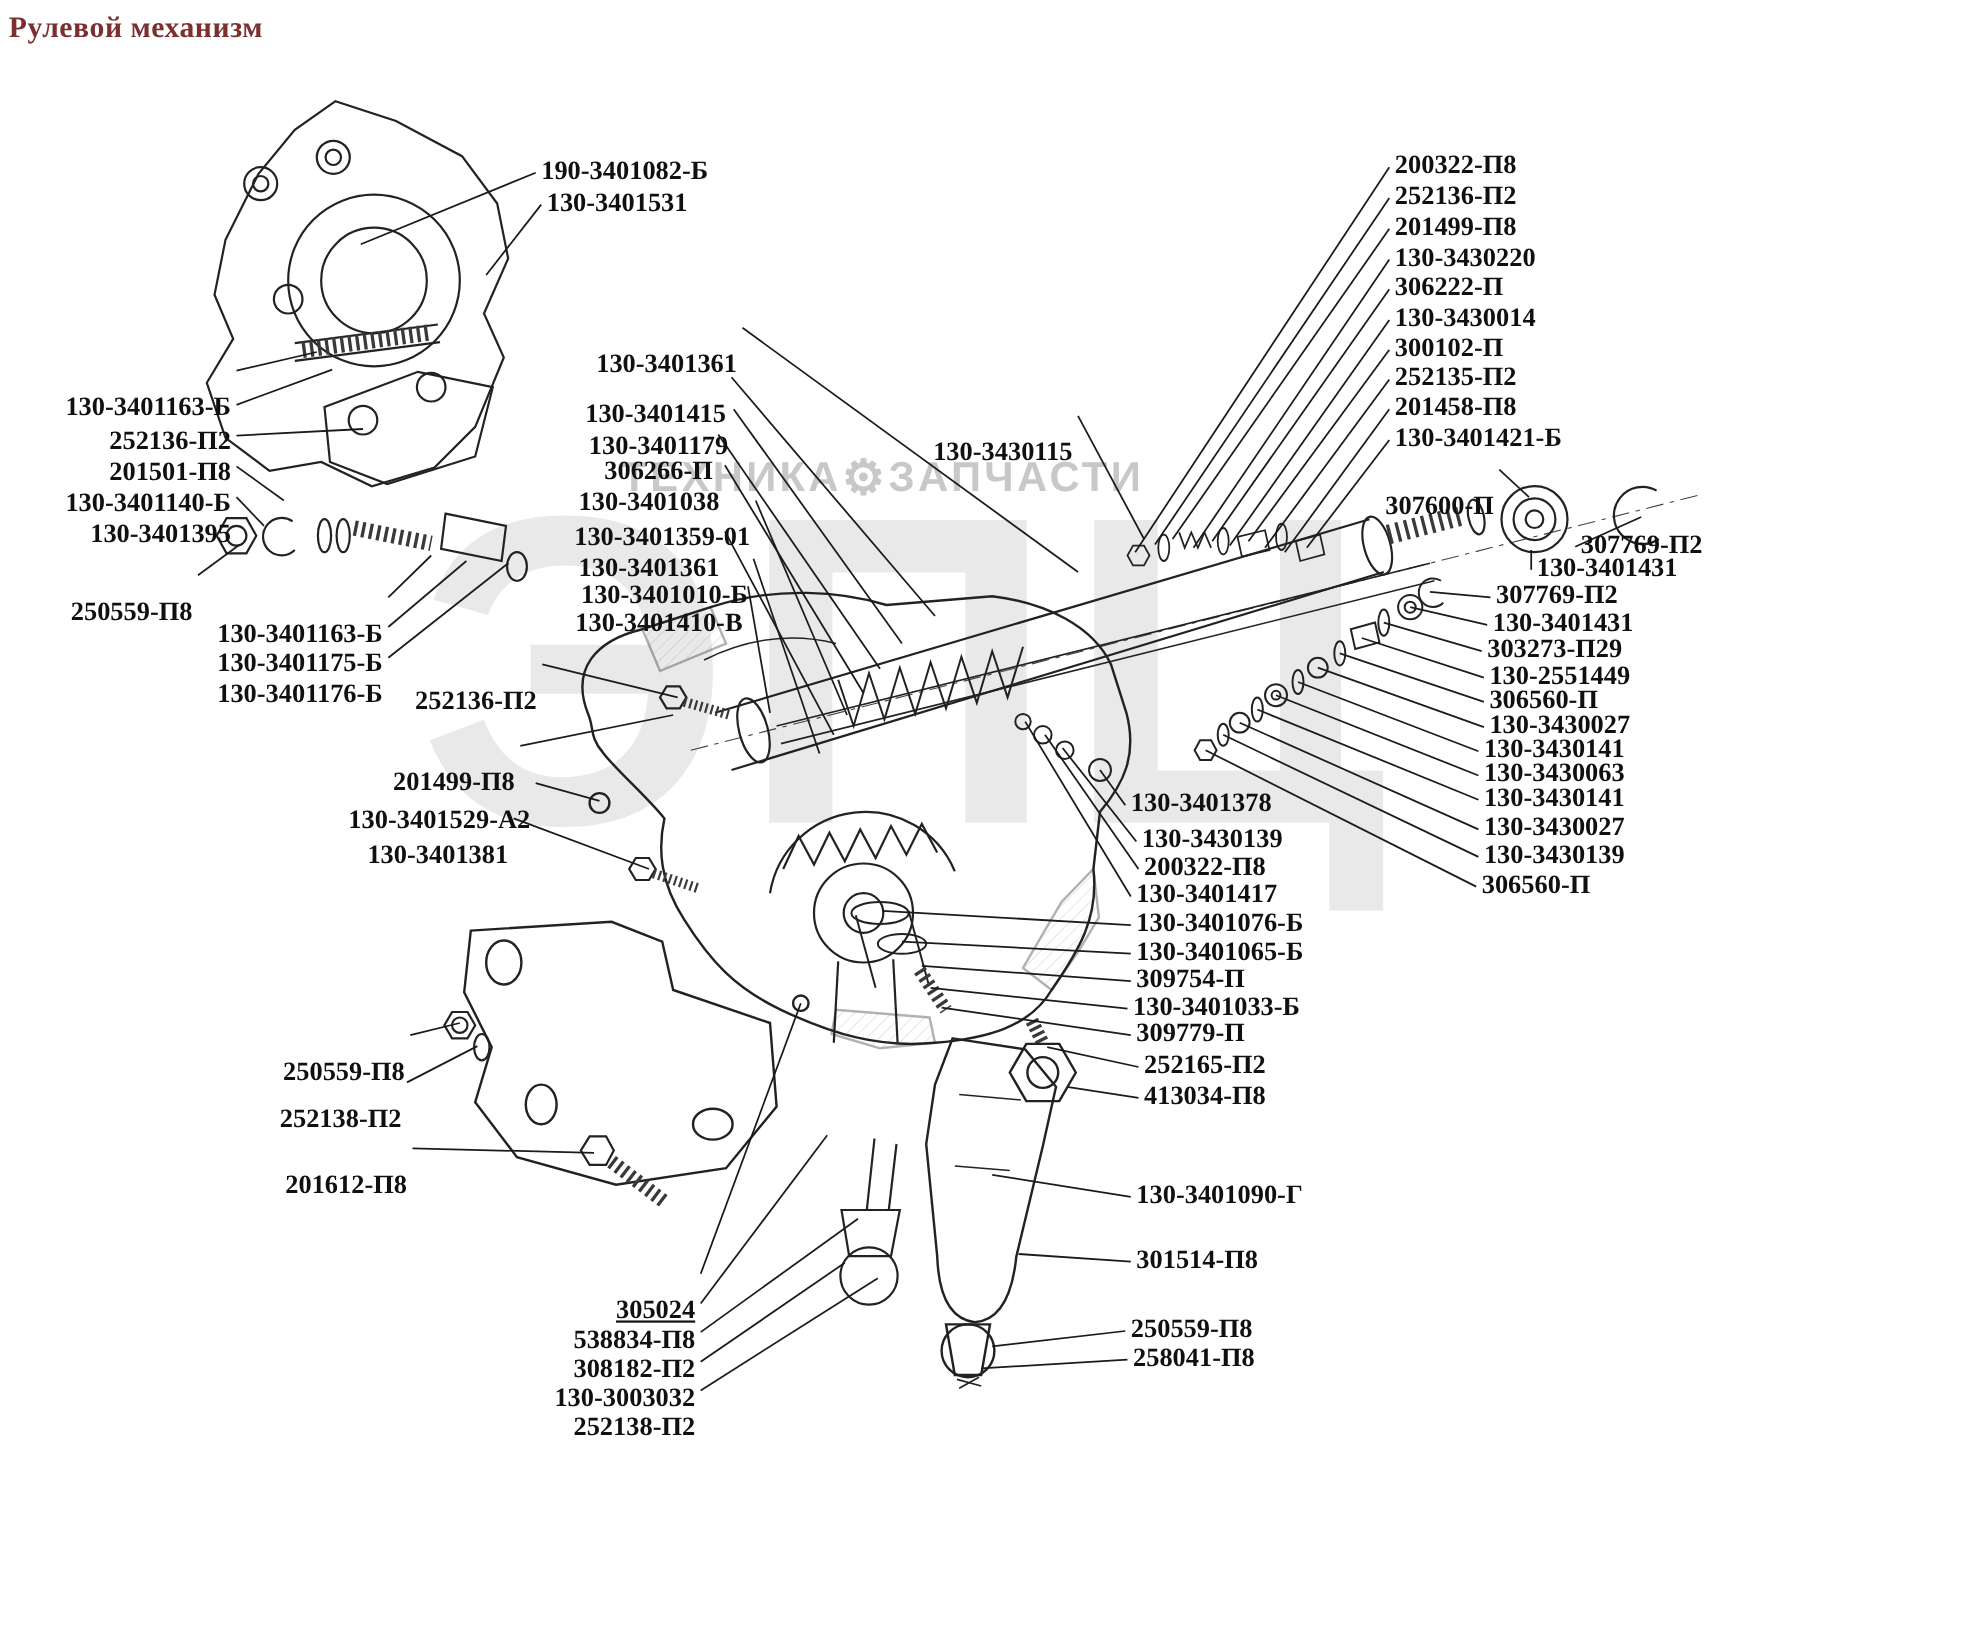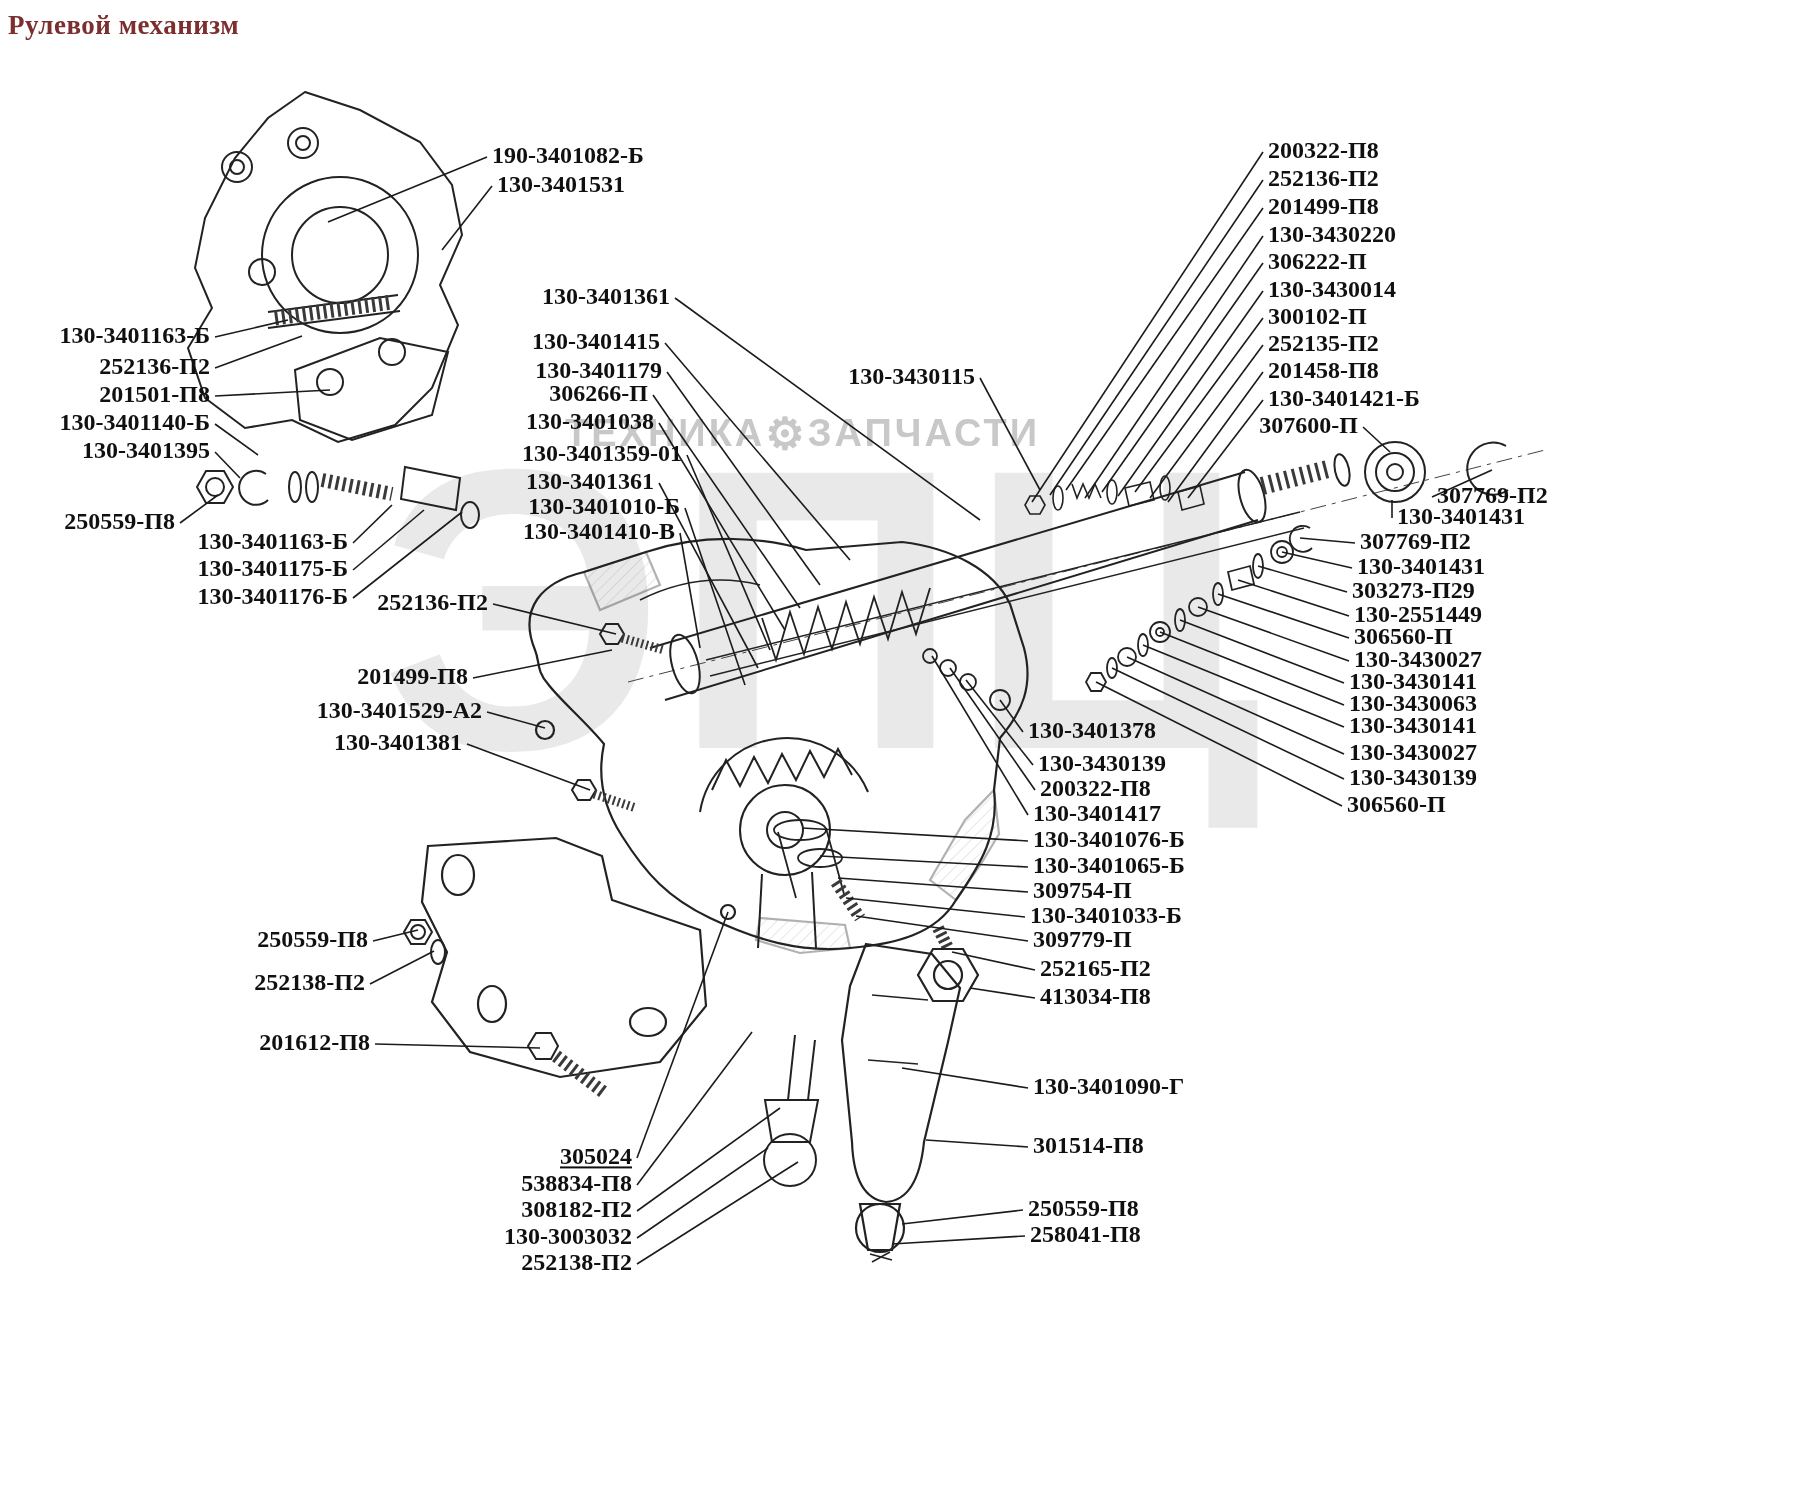--- a/index.html
+++ b/index.html
@@ -14,21 +14,21 @@
             justify-content:space-between; font-family:"Liberation Sans", sans-serif; font-weight:bold;
             font-size:38px; color:#c8c8c8; letter-spacing:3px; z-index:0; user-select:none; }
   #wmband .gear { font-size:44px; }
   #art, #leaders { position:absolute; left:0; top:0; width:1805px; height:1497px; }
   #art { z-index:1; }
   #leaders { z-index:2; }
   #leaders line { stroke:#1b1b1b; stroke-width:1.6; }
   #labels { position:absolute; left:0; top:0; width:1805px; height:1497px; z-index:3; pointer-events:none; }
   .label { position:absolute; white-space:nowrap; font-weight:bold; font-size:24px; color:#101010;
            transform:translateY(-54%); }
-  .label.r { transform:translate(-100%,-54%); }
+  .label.r { transform:translate(-100%,-54%);margin-top:35px; }
 </style>
 </head>
 <body>
 
 <div id="canvas">
 
   <div id="title">Рулевой механизм</div>
 
   <div id="wmlogo">ЭПЦ</div>
 

